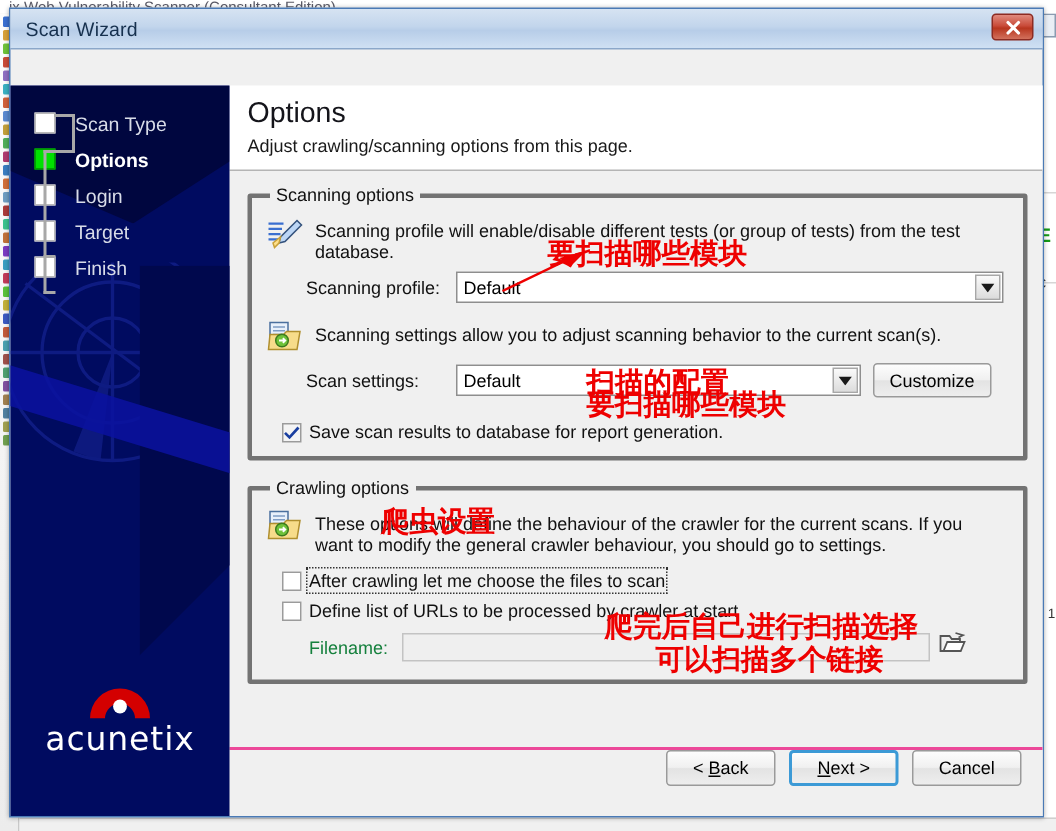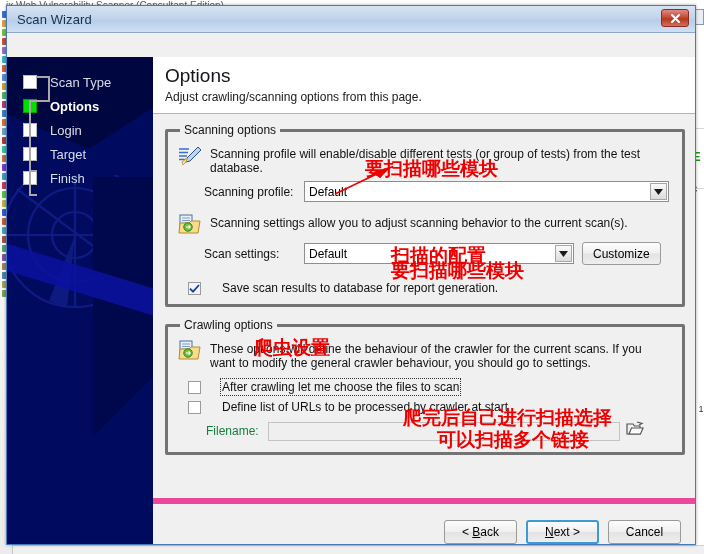--- a/index.html
+++ b/index.html
@@ -176,21 +176,21 @@
   }
   .btn {
     height: 23px; min-width: 78px; padding: 0 10px;
     border: 1px solid #9a9a9a; border-radius: 3px;
     background: linear-gradient(180deg,#fdfdfd 0%,#f0f0f0 48%,#e3e3e3 52%,#eeeeee 100%);
     font-size: 12px; color: #000; cursor: pointer;
     font-family: "Liberation Sans", sans-serif;
   }
   .btn.default { border: 2px solid #3c9ad6; }
 
-  .chk-row { display: flex; align-items: center; gap: 21px; margin: 8px 0 0 10px; }
+  .chk-row { display: flex; align-items: center; gap: 5px; margin: 8px 0 0 10px; }
   .cbox {
     width: 13px; height: 13px; flex: 0 0 13px;
     border: 1px solid #9b9b9b; background: #ffffff;
     display: flex; align-items: center; justify-content: center;
   }
   .cbox.checked { background: #f4f4f4; }
   .chk-lbl { font-size: 12px; color: #111; }
   .chk-lbl.focus { outline: 1px dotted #333; outline-offset: 1px; }
 
   .fname-row { display: flex; align-items: center; gap: 6px; margin: 7px 0 2px 28px; }
@@ -204,22 +204,22 @@
   .anno {
     position: absolute; color: #ee0000; font-weight: bold;
     font-size: 19px; white-space: nowrap; z-index: 20;
     font-family: "DejaVu Sans", sans-serif;
   }
   .anno.l2 { line-height: 15px; }
   .anno-arrow { position: absolute; z-index: 20; }
 
   
   .footer {
-    flex: 0 0 46px; border-top: 6px solid #ec4899;
-    background: #f0f0f0; display: flex; align-items: flex-end;
+    flex: 0 0 46px; border-top: 2px solid #ec4899;
+    background: #f0f0f0; display: flex; align-items: flex-start;
     justify-content: flex-end; gap: 9px; padding-right: 14px;
   }
   .footer .btn { min-width: 73px; height: 24px; }
   u { text-decoration: underline; }
 </style>
 </head>
 <body>
 
 <div id="root">
 
@@ -324,20 +324,29 @@
             </div>
             <div class="connector" style="left: 29px; top: 19px; width: 14px; height: 2px;"></div>
             <div class="connector" style="left: 41px; top: 19px; width: 2px; height: 26px;"></div>
             <div class="connector" style="left: 29px; top: 43px; width: 14px; height: 2px;"></div>
             <div class="connector" style="left: 22px; top: 43px; width: 2px; height: 96px;"></div>
             <div class="connector" style="left: 22px; top: 43px; width: 8px; height: 2px;"></div>
             <div class="connector" style="left: 22px; top: 113px; width: 8px; height: 2px;"></div>
             <div class="connector" style="left: 22px; top: 137px; width: 8px; height: 2px;"></div>
           </div>
 
+        <div class="logo-wrap">
+          <div class="logo-mark">
+            <svg width="48" height="28" viewBox="0 0 48 28">
+              <path d="M4 28 A20 20 0 0 1 44 28 L34 28 A10 10 0 0 0 14 28 Z" fill="#d40000"></path>
+              <circle cx="24" cy="20" r="4.6" fill="#ffffff"></circle>
+            </svg>
+          </div>
+          <div class="logo-txt">acunetix</div>
+        </div>
       </div>
 
       <div class="content">
 
         <div class="page-head">
           <h1>Options</h1>
           <p>Adjust crawling/scanning options from this page.</p>
         </div>
 
         <div class="page-body">

